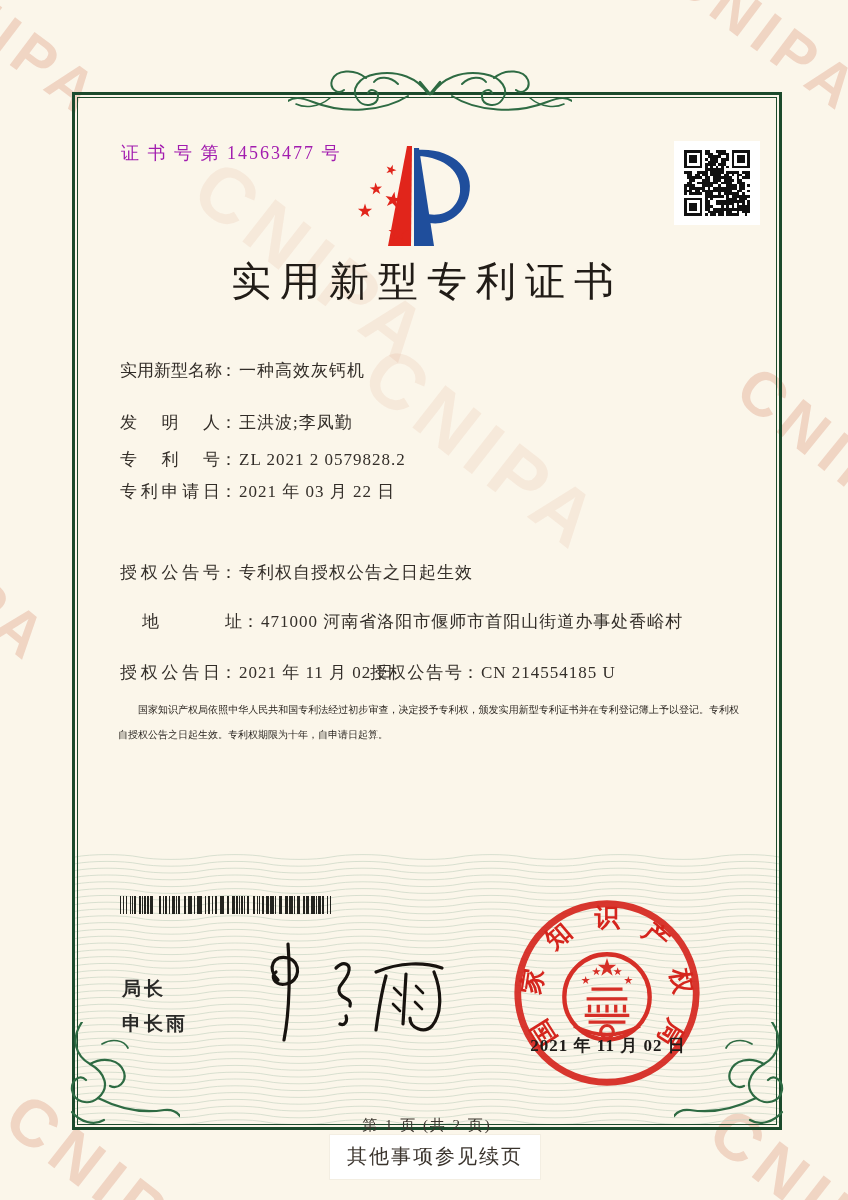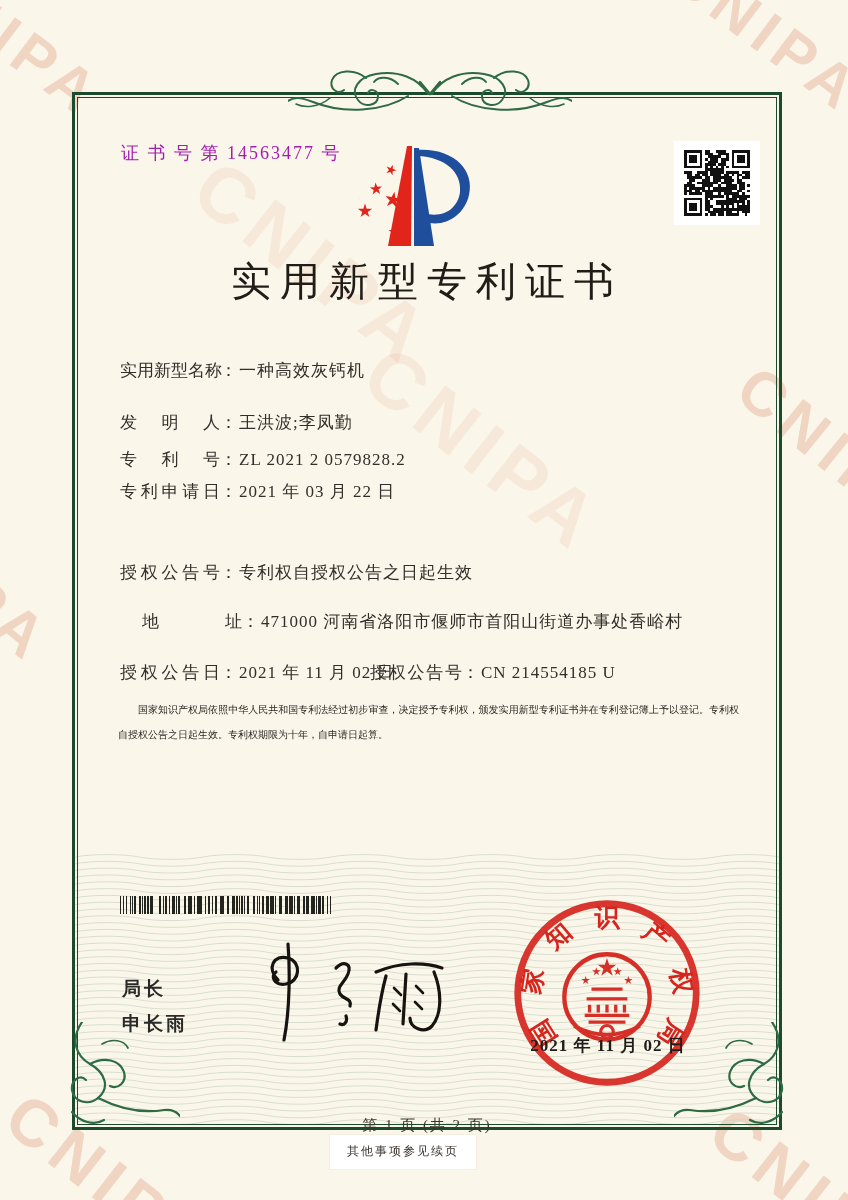--- a/index.html
+++ b/index.html
@@ -28,21 +28,21 @@
   .body-text{position:absolute;left:118px;top:697px;width:621px;font-size:10px;
              line-height:25px;text-align:justify;color:#2c2722;}
   .body-text p{margin:0;text-indent:2em;}
   .signer{position:absolute;left:122px;font-family:"Liberation Sans","DejaVu Sans",sans-serif;
           font-size:19px;font-weight:700;color:#2a2a28;letter-spacing:3px;}
   .seal-date{position:absolute;left:520px;top:1034px;width:176px;text-align:center;
              font-size:17px;font-weight:600;color:#1f1d1a;letter-spacing:1px;}
   .page-footer{position:absolute;left:127px;top:1094px;width:600px;text-align:center;
                font-size:15px;color:#3a342d;letter-spacing:2px;margin-top:22px;}
   .cont-note{position:absolute;left:330px;top:1135px;background:#ffffff;
-             padding:8px 17px 9px;font-size:12px;color:#3a332c;letter-spacing:2px;
+             padding:8px 17px 9px;font-size:20px;color:#3a332c;letter-spacing:2px;
              box-shadow:0 0 0 1px rgba(0,0,0,0.03);}
   .qr-wrap{position:absolute;left:674px;top:141px;width:86px;height:84px;background:#ffffff;
            display:flex;align-items:center;justify-content:center;}
   .abs{position:absolute;}
   svg{display:block;}
   .seal-char{font-size:26px;font-weight:bold;fill:#d5251d;font-family:"Liberation Serif","DejaVu Serif",serif;}
 </style>
 </head>
 <body>
 

